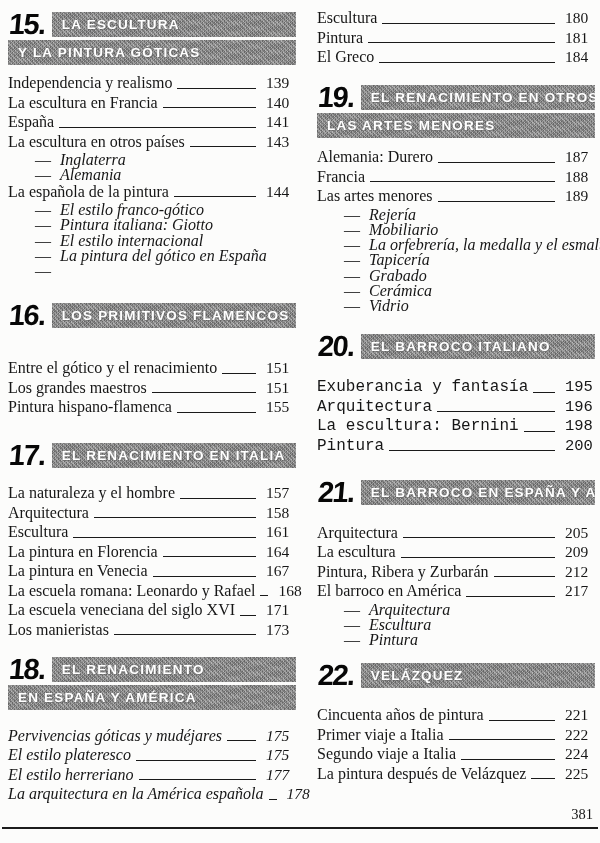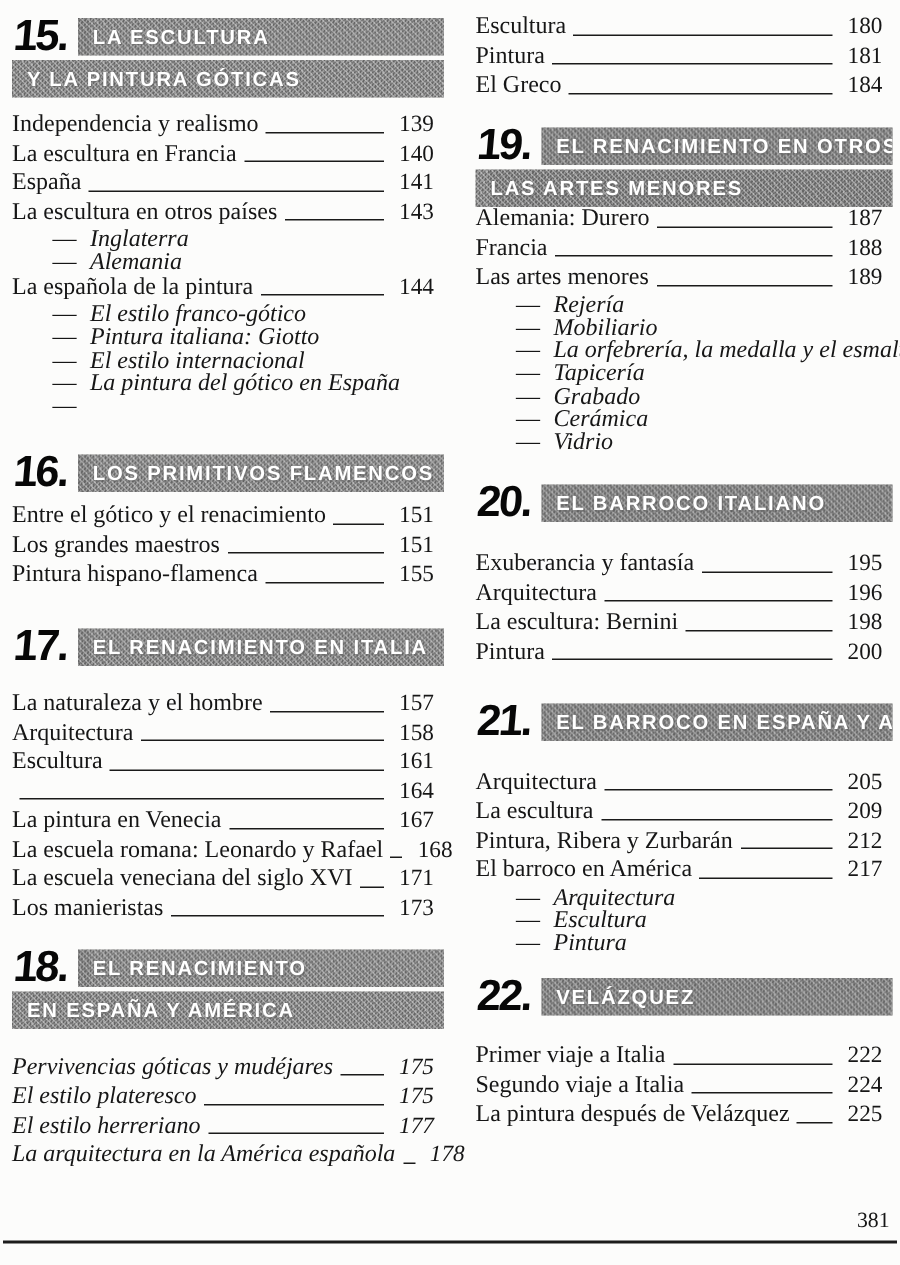--- a/index.html
+++ b/index.html
@@ -120,21 +120,21 @@
         </div>
       </div>
     </div>
     <div class="block" style="margin-top: 26px;">
       <div class="section-header">
         <div class="hdr-row">
           <span class="num">16.</span>
           <div class="bar">LOS PRIMITIVOS FLAMENCOS</div>
         </div>
       </div>
-      <div class="entries" style="margin-top: 8px; font-family: Liberation Serif, serif;">
+      <div class="entries" style="margin-top: 32px; font-family: Liberation Serif, serif;">
         <div class="row">
           <span class="lbl">Entre el gótico y el renacimiento</span>
           <div class="lead"></div>
           <span class="pg">151</span>
         </div>
         <div class="row">
           <span class="lbl">Los grandes maestros</span>
           <div class="lead"></div>
           <span class="pg">151</span>
         </div>
@@ -162,20 +162,21 @@
           <span class="lbl">Arquitectura</span>
           <div class="lead"></div>
           <span class="pg">158</span>
         </div>
         <div class="row">
           <span class="lbl">Escultura</span>
           <div class="lead"></div>
           <span class="pg">161</span>
         </div>
         <div class="row">
+          <span class="lbl">La pintura en Florencia</span>
           <div class="lead"></div>
           <span class="pg">164</span>
         </div>
         <div class="row">
           <span class="lbl">La pintura en Venecia</span>
           <div class="lead"></div>
           <span class="pg">167</span>
         </div>
         <div class="row">
           <span class="lbl">La escuela romana: Leonardo y Rafael</span>
@@ -247,21 +248,21 @@
       </div>
     </div>
     <div class="block" style="margin-top: 20px;">
       <div class="section-header">
         <div class="hdr-row">
           <span class="num">19.</span>
           <div class="bar">EL RENACIMIENTO EN OTROS PAÍSES.</div>
         </div>
         <div class="bar full">LAS ARTES MENORES</div>
       </div>
-      <div class="entries" style="margin-top: 0;">
+      <div class="entries" style="margin-top: 11px;">
         <div class="row">
           <span class="lbl">Alemania: Durero</span>
           <div class="lead"></div>
           <span class="pg">187</span>
         </div>
         <div class="row">
           <span class="lbl">Francia</span>
           <div class="lead"></div>
           <span class="pg">188</span>
         </div>
@@ -300,21 +301,21 @@
         </div>
       </div>
     </div>
     <div class="block" style="margin-top: 22px;">
       <div class="section-header">
         <div class="hdr-row">
           <span class="num">20.</span>
           <div class="bar">EL BARROCO ITALIANO</div>
         </div>
       </div>
-      <div class="entries" style="margin-top: 20px;">
+      <div class="entries" style="margin-top: 20px; font-family: Liberation Mono, monospace;">
         <div class="row">
           <span class="lbl">Exuberancia y fantasía</span>
           <div class="lead"></div>
           <span class="pg">195</span>
         </div>
         <div class="row">
           <span class="lbl">Arquitectura</span>
           <div class="lead"></div>
           <span class="pg">196</span>
         </div>
@@ -374,20 +375,25 @@
     </div>
     <div class="block" style="margin-top: 17px;">
       <div class="section-header">
         <div class="hdr-row">
           <span class="num">22.</span>
           <div class="bar">VELÁZQUEZ</div>
         </div>
       </div>
       <div class="entries" style="margin-top: 19px;">
         <div class="row">
+          <span class="lbl">Cincuenta años de pintura</span>
+          <div class="lead"></div>
+          <span class="pg">221</span>
+        </div>
+        <div class="row">
           <span class="lbl">Primer viaje a Italia</span>
           <div class="lead"></div>
           <span class="pg">222</span>
         </div>
         <div class="row">
           <span class="lbl">Segundo viaje a Italia</span>
           <div class="lead"></div>
           <span class="pg">224</span>
         </div>
         <div class="row">

